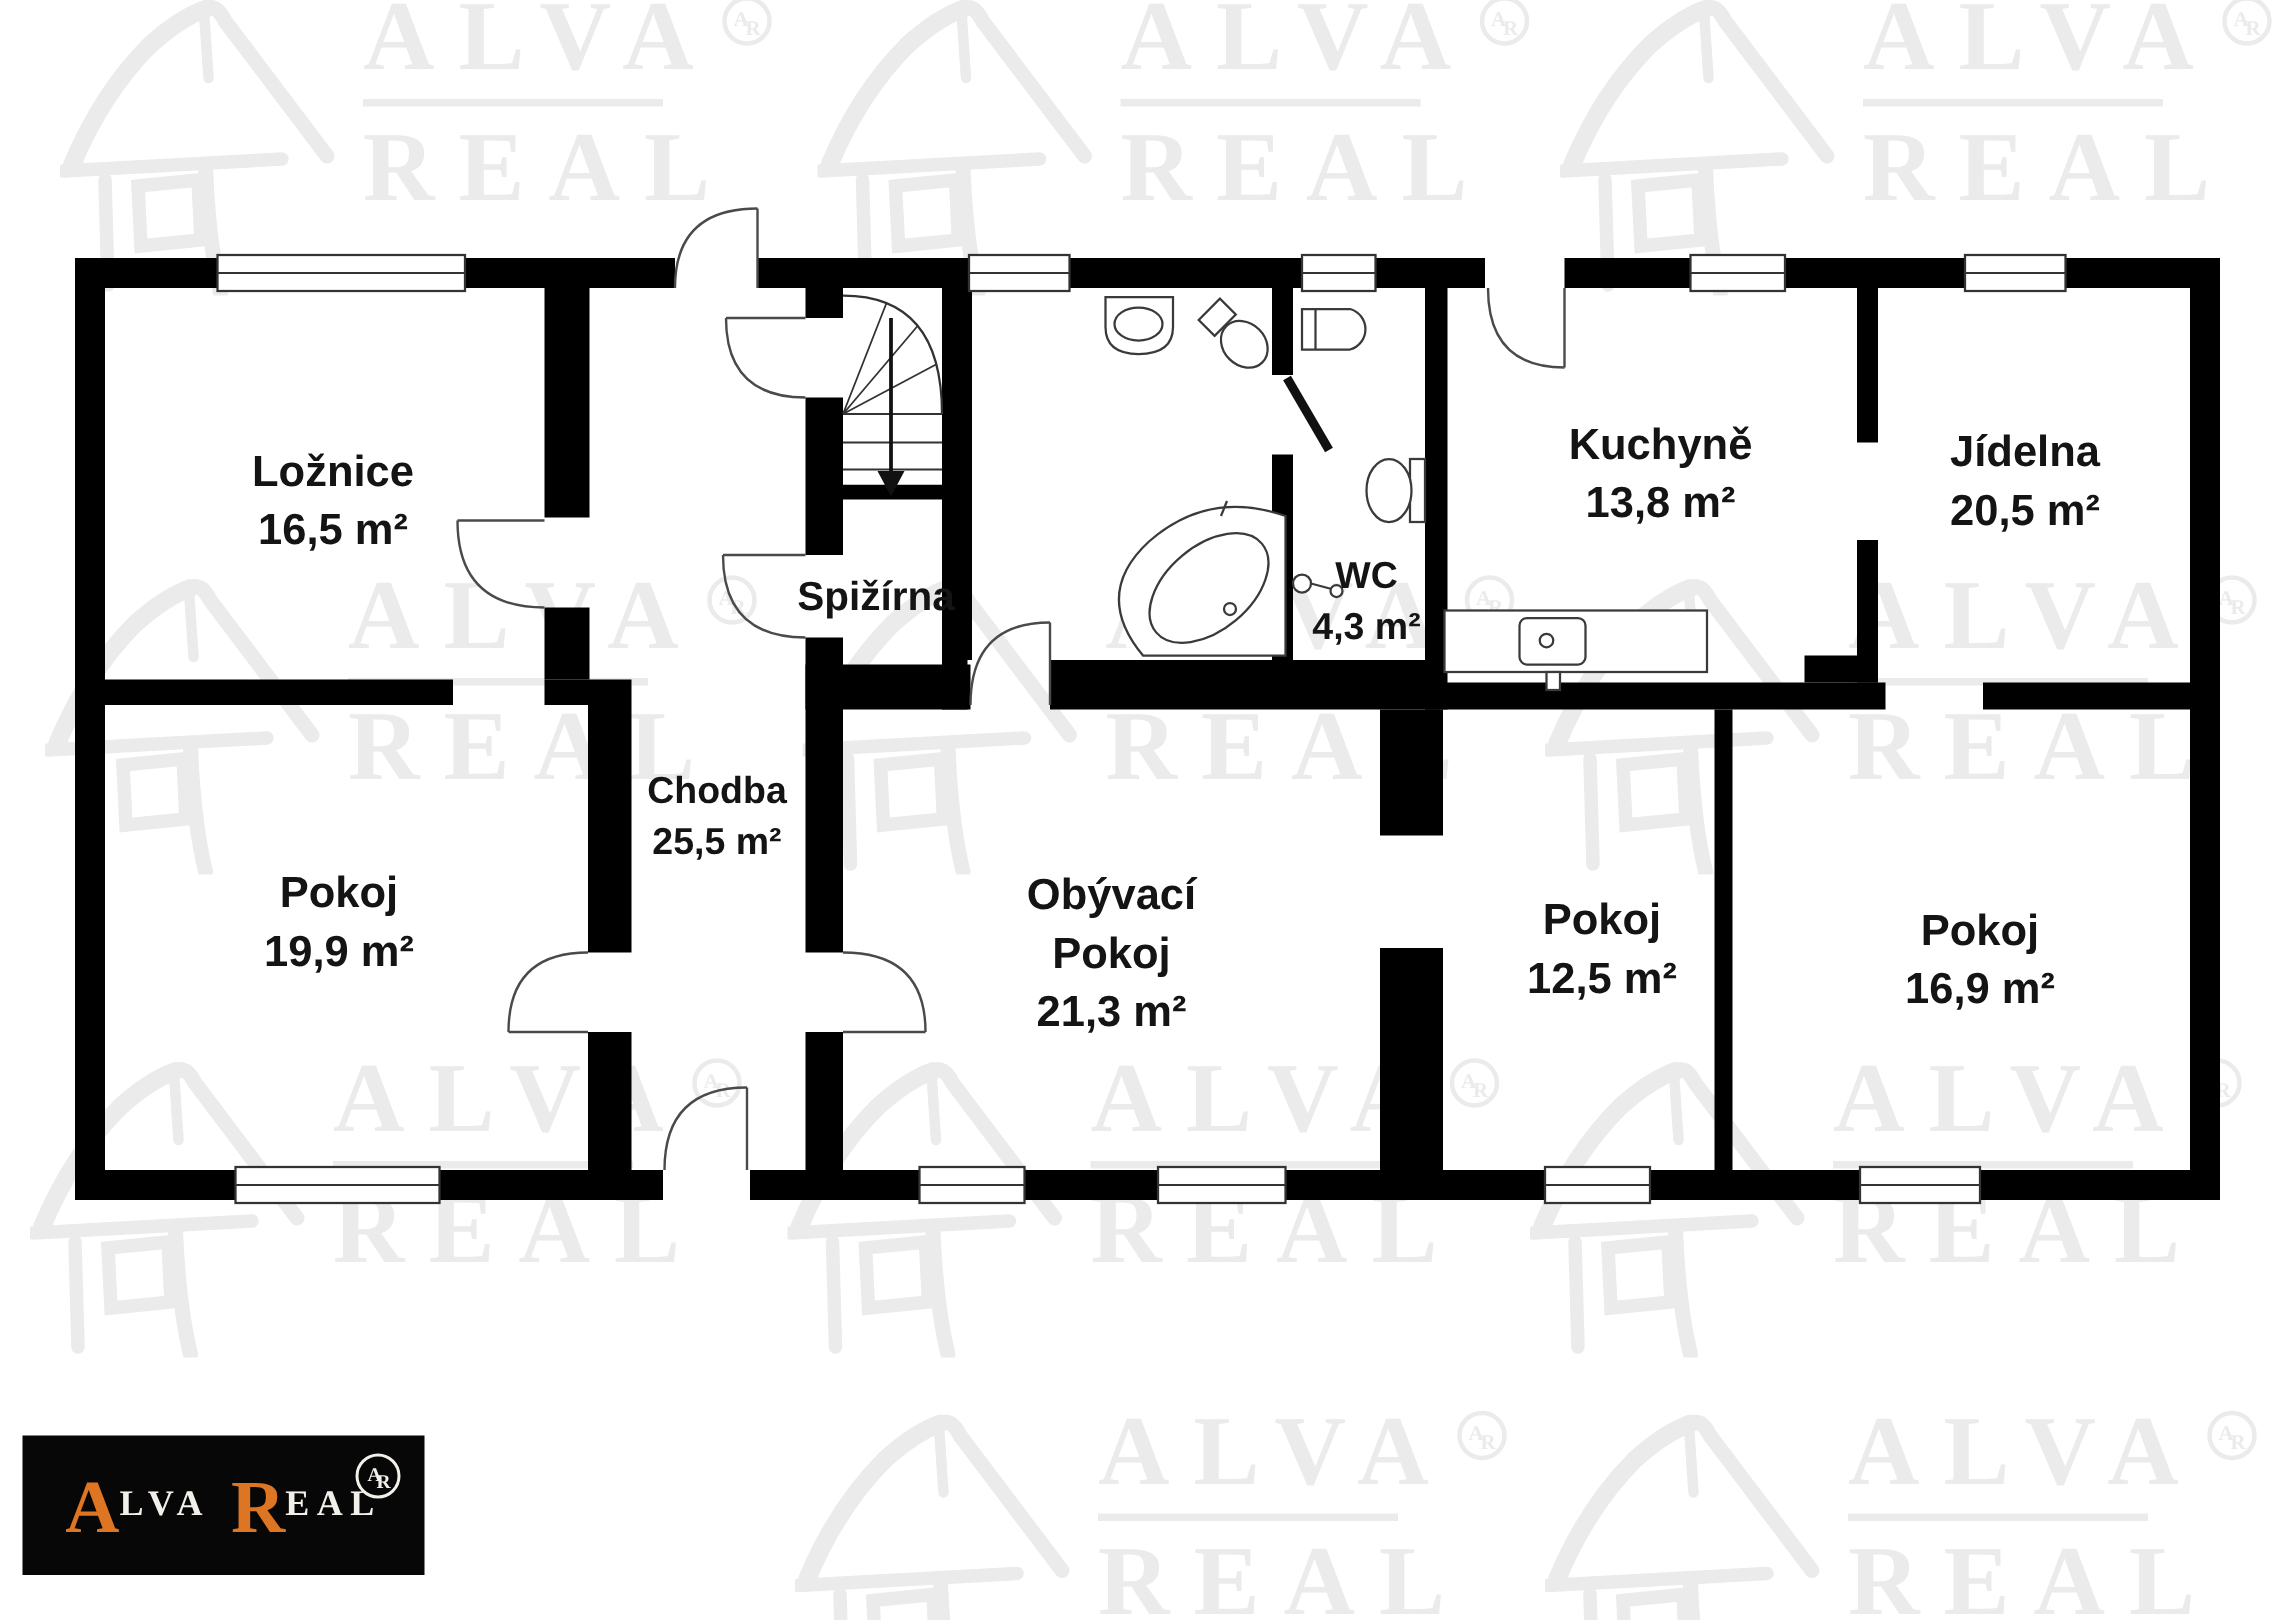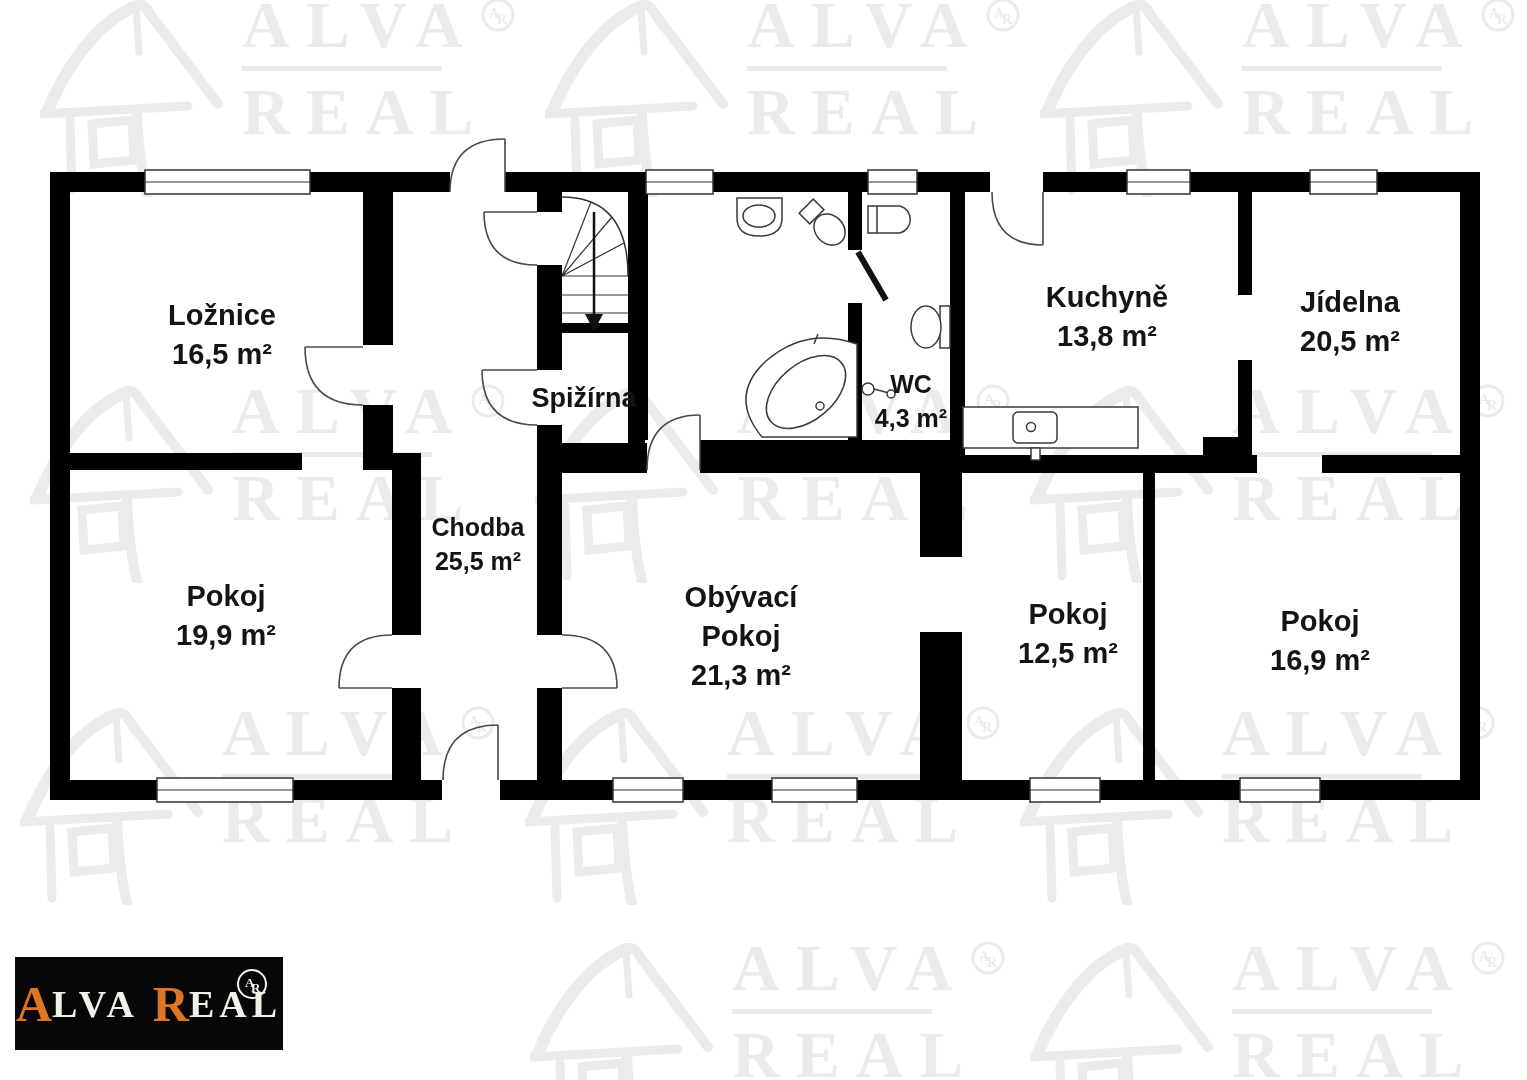--- a/index.html
+++ b/index.html
@@ -20,21 +20,21 @@
   .room-label.lg{font-size:29px;}
   .room-label.md{font-size:25px;margin-top:16px;}
   .room-label.sm{font-size:27px;}
   
   svg.plan{position:absolute;left:0;top:0;}
   
   .logo{position:absolute;left:15px;top:957px;width:268px;height:93px;background:#070707;
         display:flex;align-items:center;justify-content:center;
         font-family:"Liberation Serif",serif;font-weight:bold;color:#f3f0ea;}
   .logo .init{color:#dd7522;font-size:50px;}
-  .logo .rest{font-size:38px;letter-spacing:5px;}
+  .logo .rest{font-size:24px;letter-spacing:5px;}
   .logo .gap{width:14px;}
   .logo-mono{position:absolute;right:14px;top:10px;}
 </style>
 </head>
 <body>
 
 <div class="stage">
 
   <div class="wm-layer">
       <div class="wm-tile" style="left: 40px; top: -8px;">

